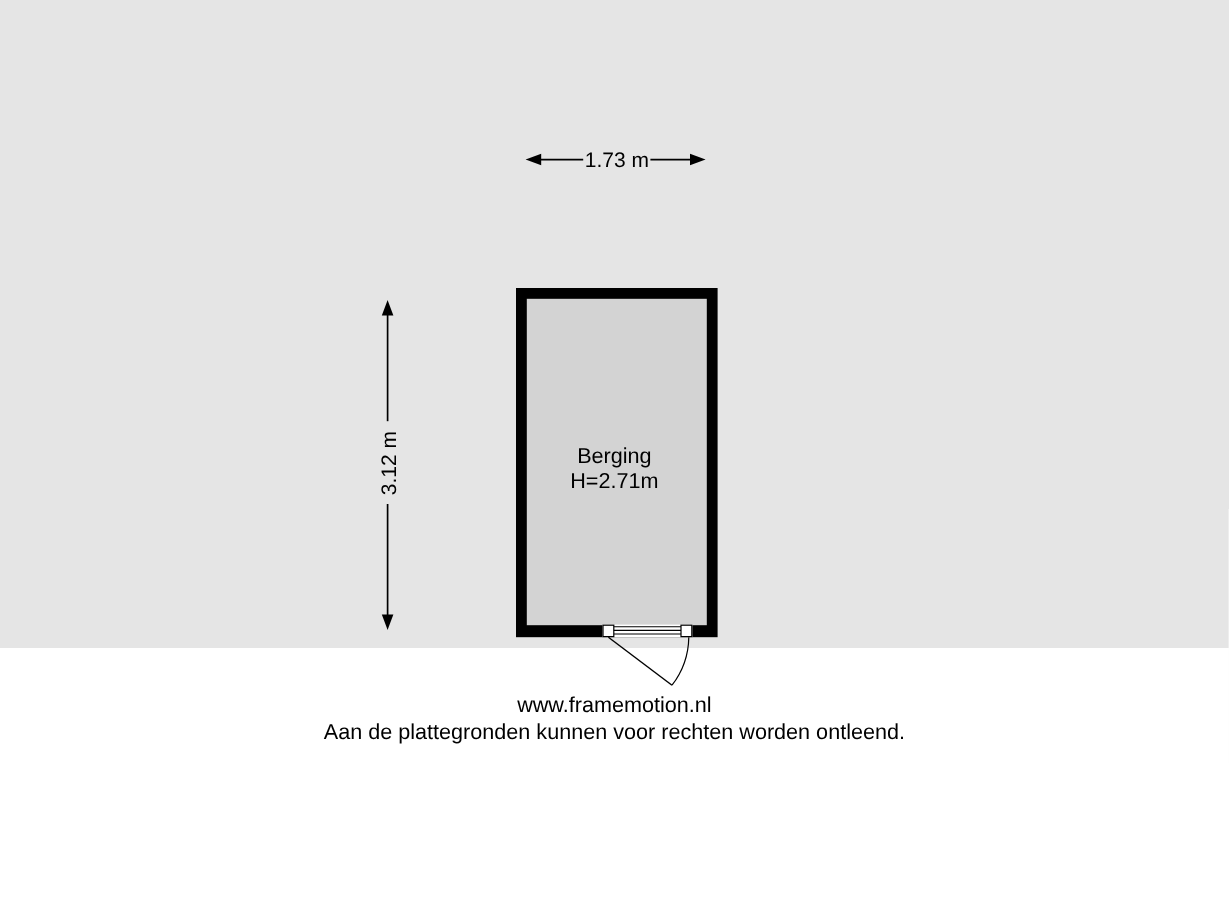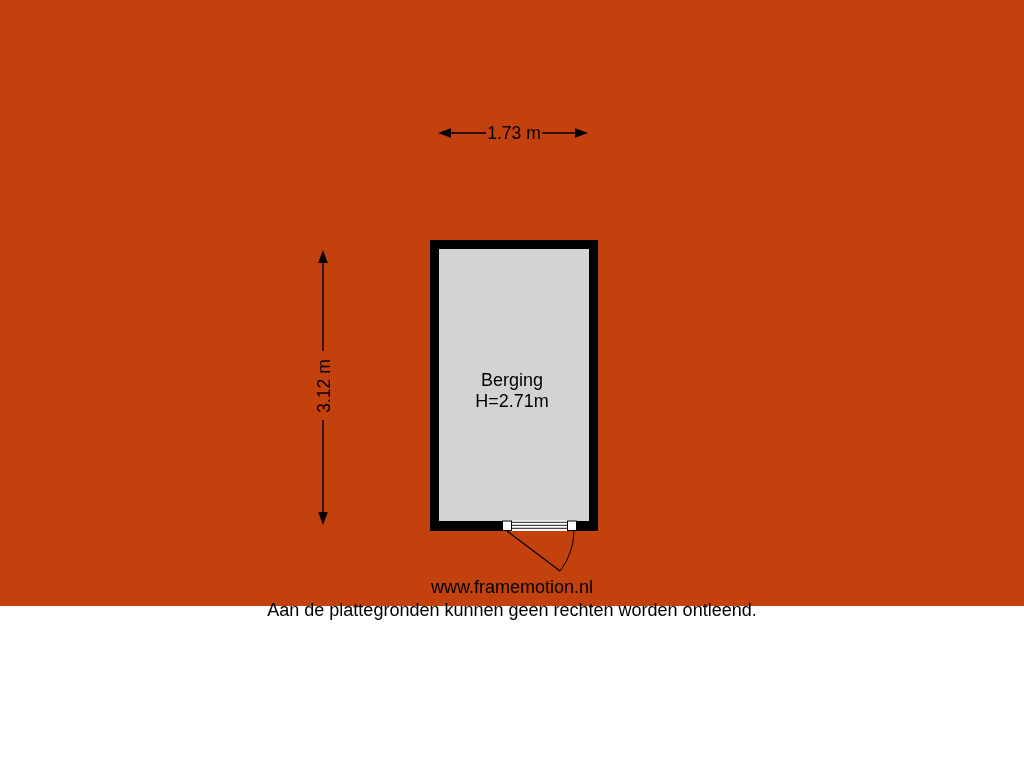--- a/index.html
+++ b/index.html
@@ -7,22 +7,22 @@
     padding: 0;
     background: #ffffff;
     width: 1024px;
     height: 768px;
     overflow: hidden;
     font-family: "Liberation Sans", sans-serif;
   }
   .canvas {
     position: relative;
     width: 1024px;
-    height: 606px;
-    background: #c2410c;
+    height: 540px;
+    background: #e5e5e5;
   }
   svg.plan {
     position: absolute;
     left: 0;
     top: 0;
     width: 1024px;
     height: 768px;
   }
   svg text {
     font-family: "Liberation Sans", sans-serif;
@@ -83,16 +83,16 @@
         <path d="M 574 531 A 67 67 0 0 1 560 571" fill="none" stroke="#000" stroke-width="1"></path>
       </g>
 
       <text class="room-label" x="512" y="386" text-anchor="middle">Berging</text>
       <text class="room-label" x="512" y="407" text-anchor="middle">H=2.71m</text>
     </g>
   </svg>
 
   <div class="footer">
     <div>www.framemotion.nl</div>
-    <div>Aan de plattegronden kunnen geen rechten worden ontleend.</div>
+    <div>Aan de plattegronden kunnen voor rechten worden ontleend.</div>
   </div>
 
 </div>
 
 </body></html>

